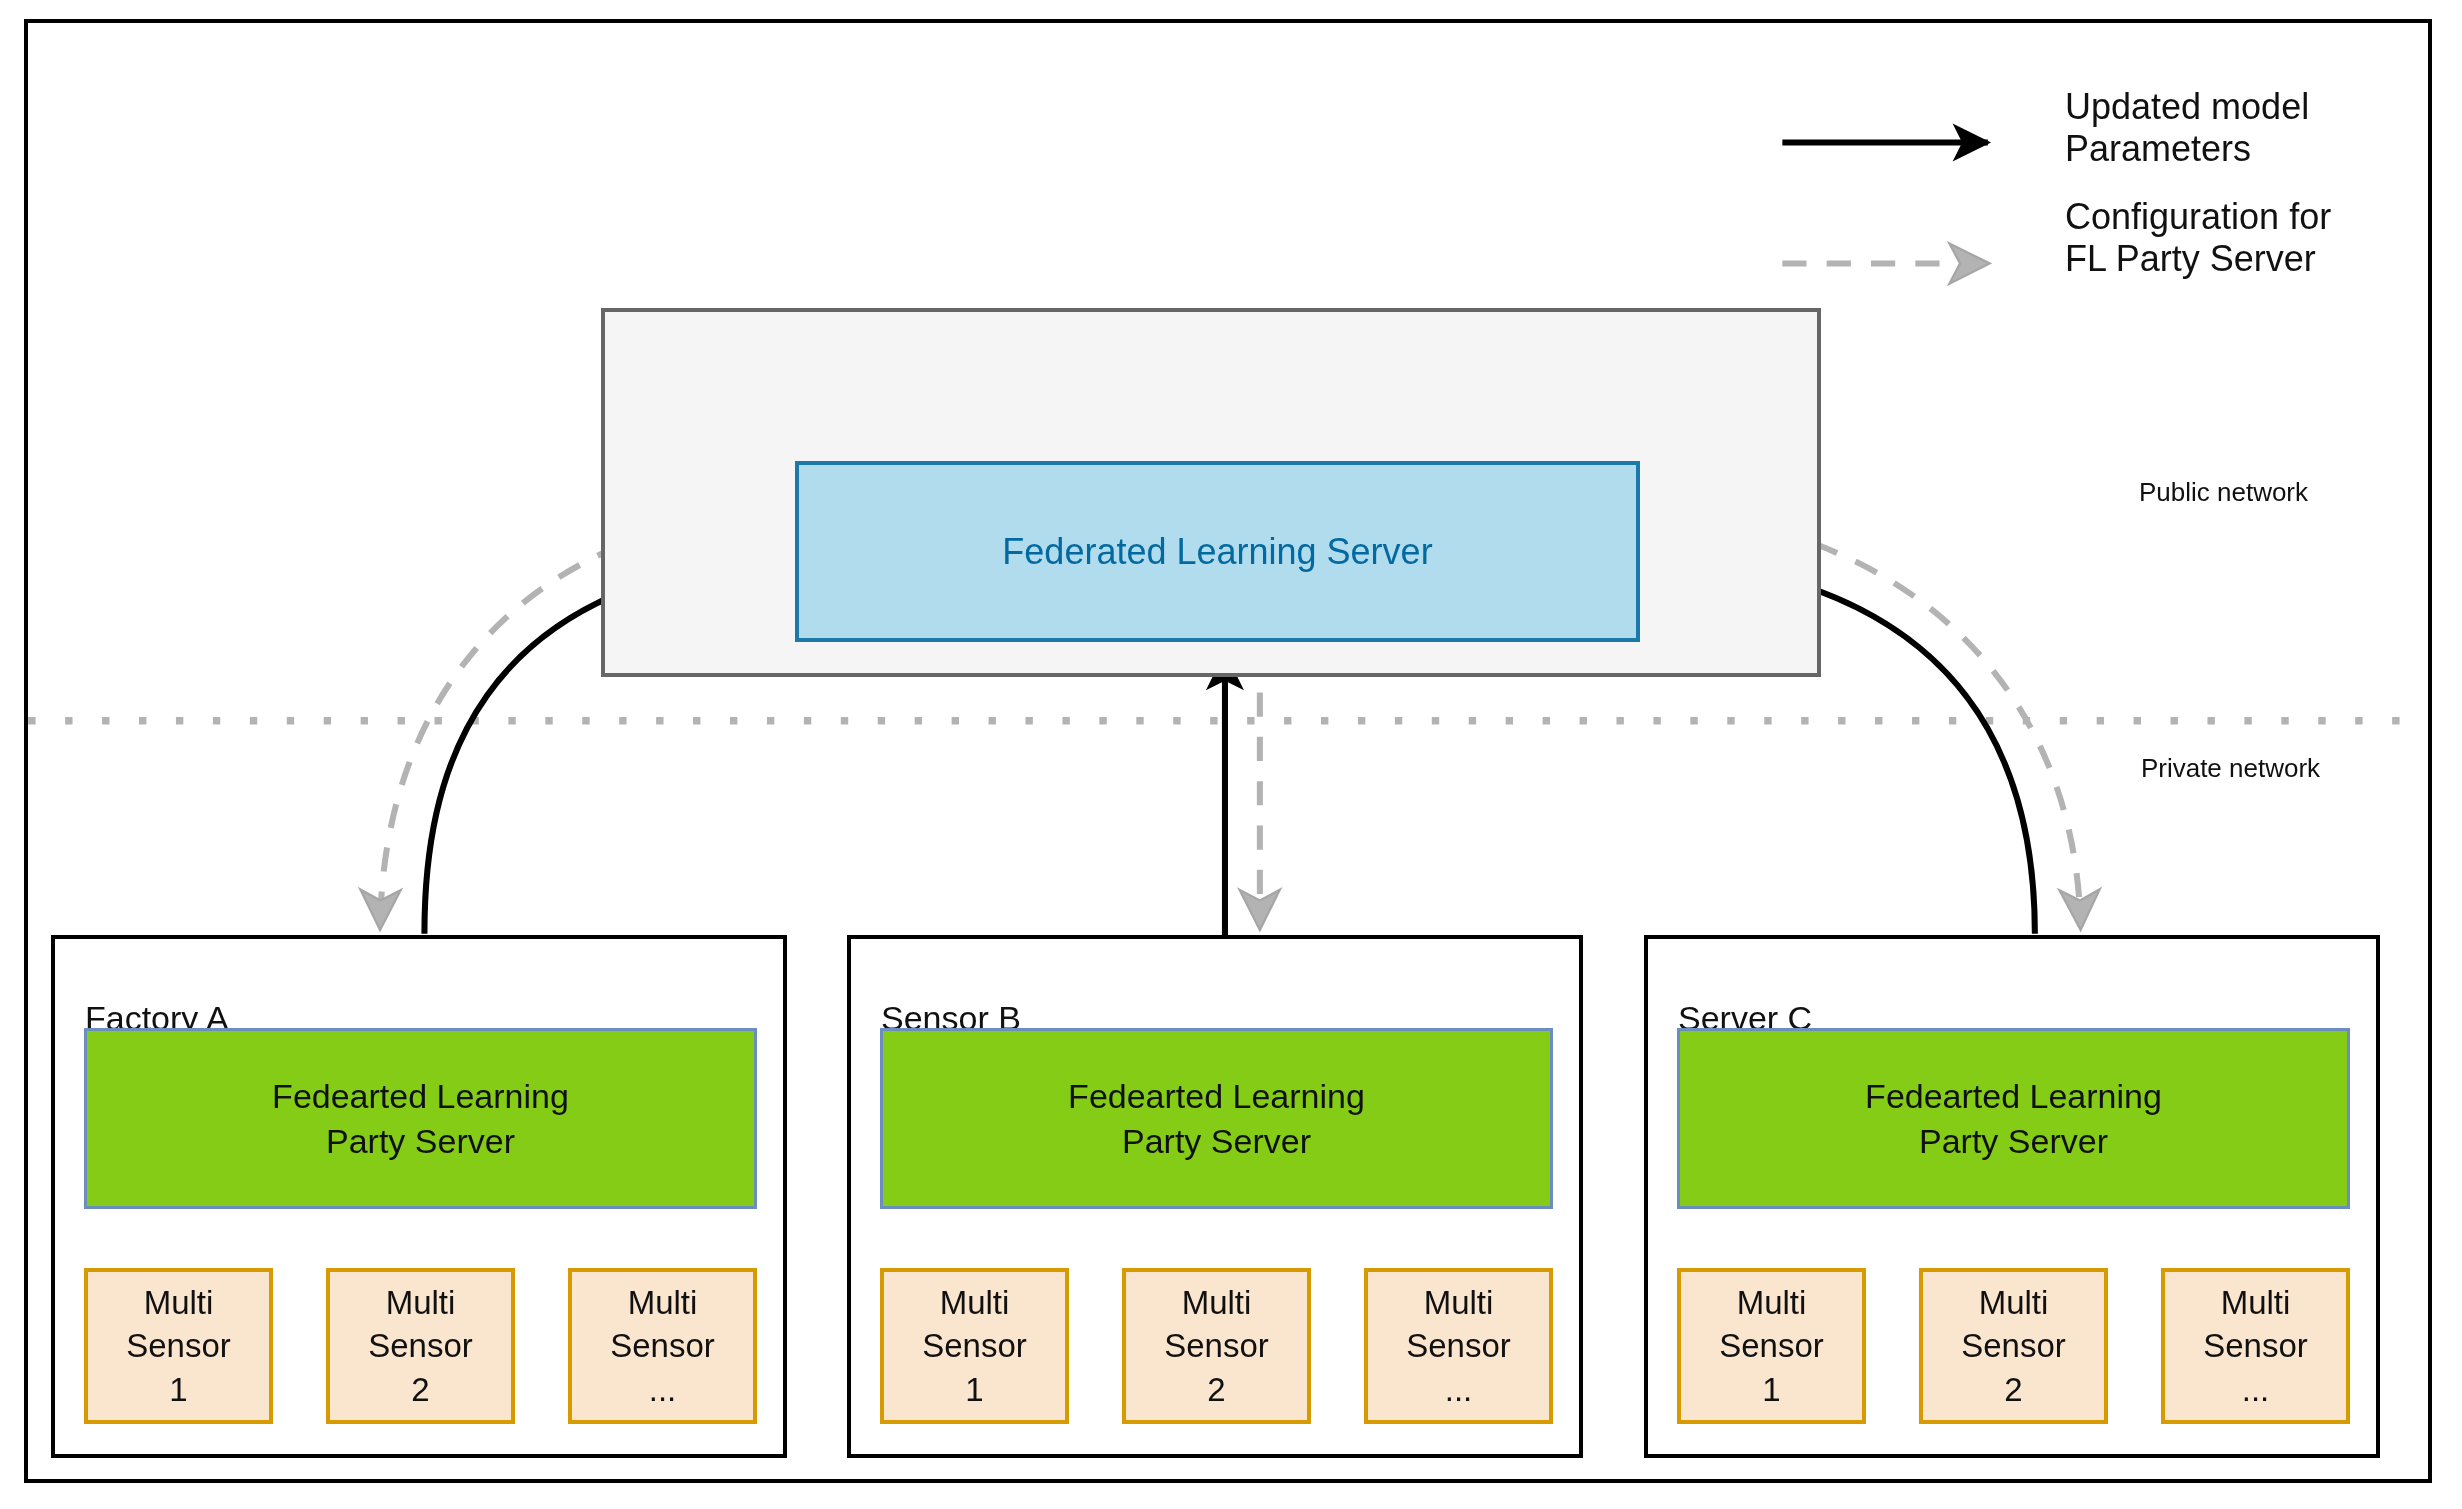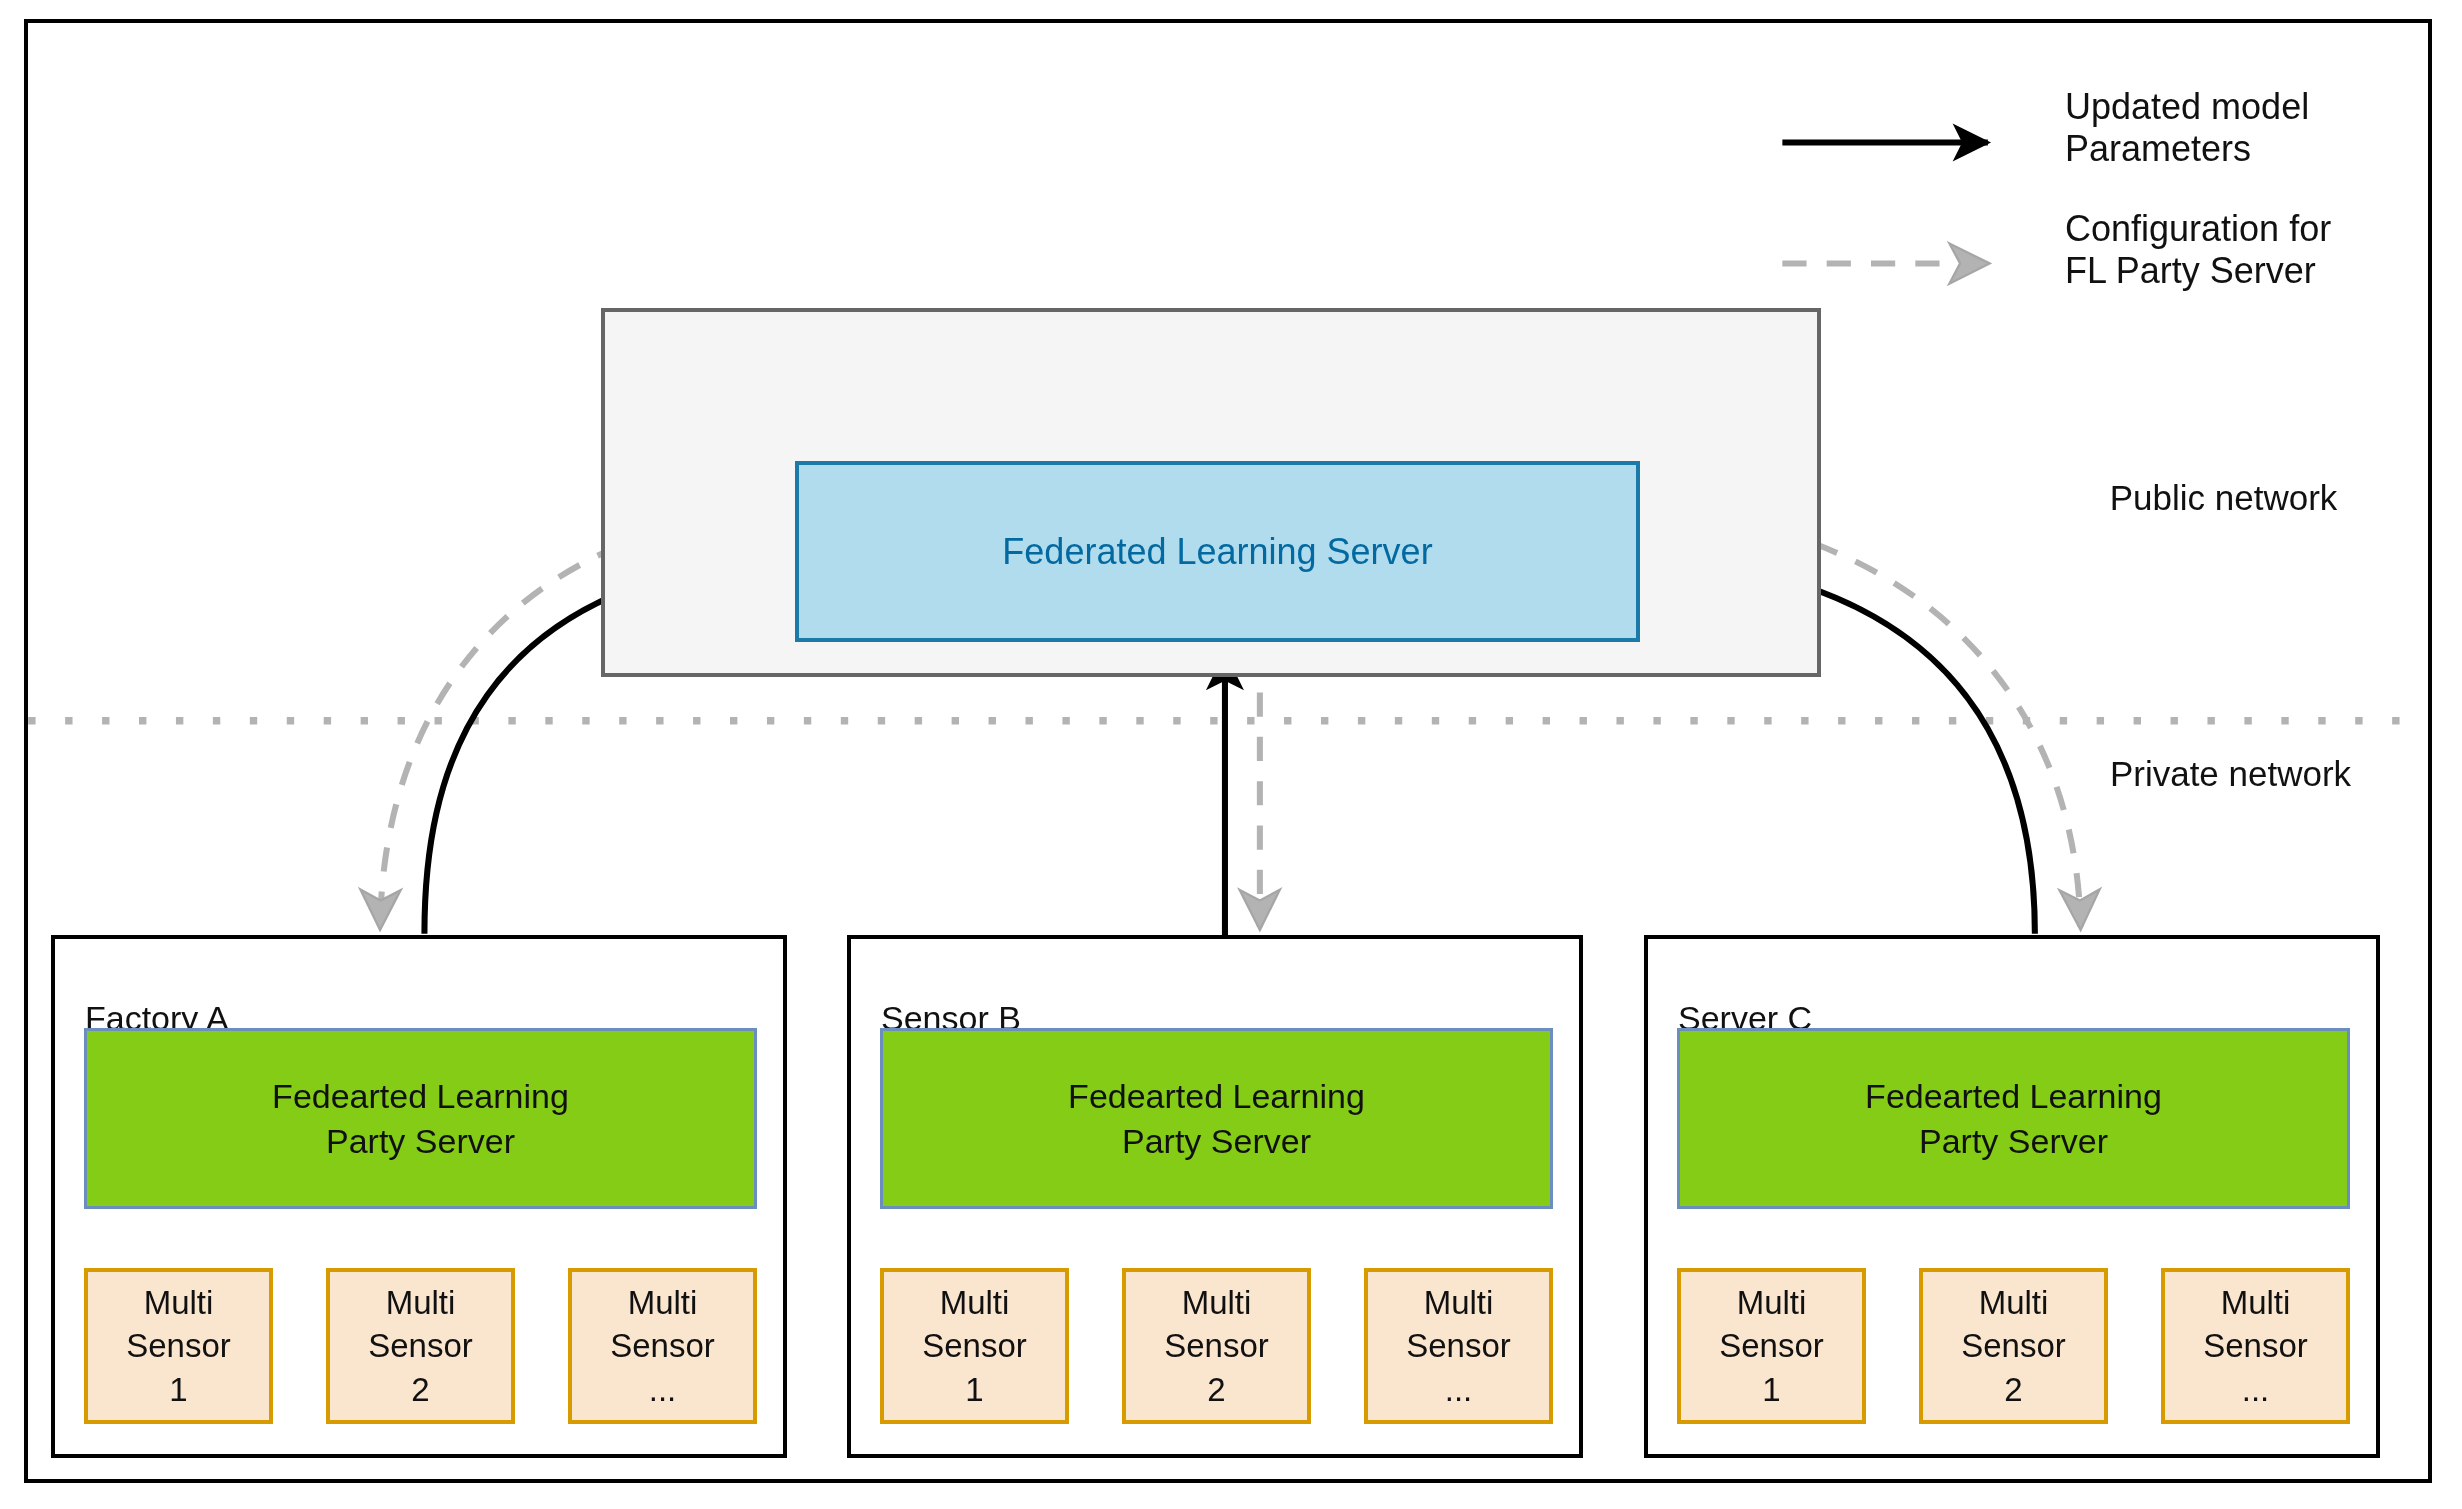--- a/index.html
+++ b/index.html
@@ -80,37 +80,37 @@
     align-items: center;
     justify-content: center;
     font-size: 36px;
     color: #0369a1;
   }
   
   .net-label {
     position: absolute;
     width: 269px;
     text-align: center;
-    font-size: 35px;
+    font-size: 26px;
     line-height: 1.14;
     color: #111111;
   }
   #public-network-label  { left: 2089px; top: 478px; }
   #private-network-label { left: 2096px; top: 754px; }
 
   
   .legend-text {
     position: absolute;
     font-size: 36px;
     line-height: 1.16;
     color: #111111;
     white-space: pre-line;
   }
   #legend-label-model  { left: 2065px; top: 86px; }
-  #legend-label-config { left: 2065px; top: 208px; }
+  #legend-label-config { left: 2065px; top: 196px; }
 
   
   .factory {
     position: absolute;
     top: 935px;
     width: 736px;
     height: 523px;
     border: 4.7px solid #000000;
     background: #ffffff;
     box-sizing: border-box;

